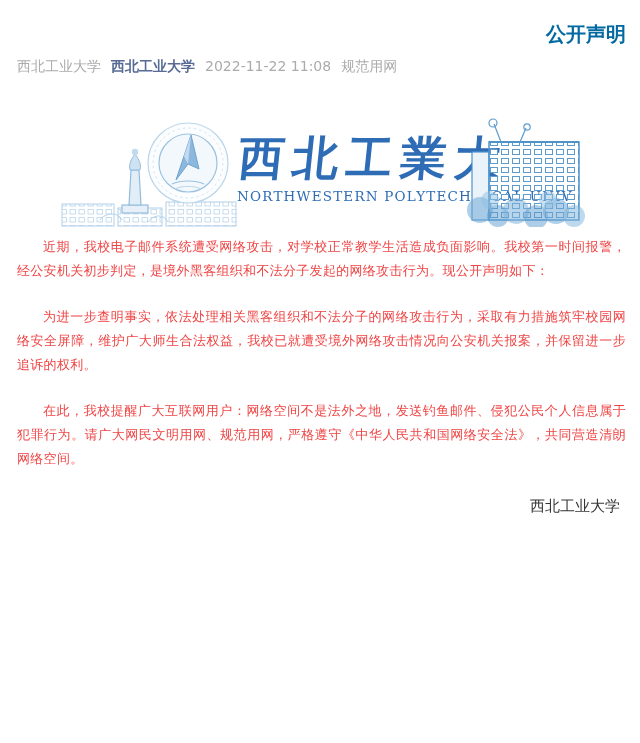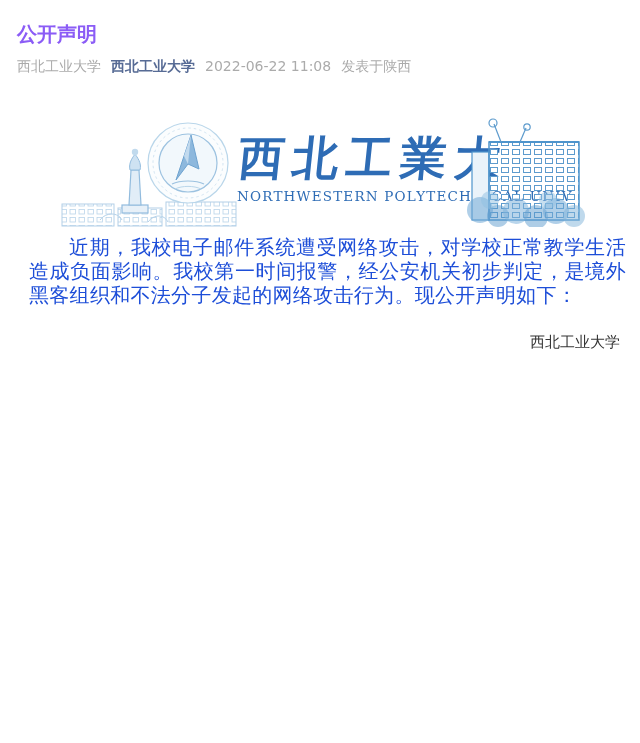--- a/index.html
+++ b/index.html
@@ -12,22 +12,23 @@
   .page {
     width: 640px;
     box-sizing: border-box;
     padding: 20px 14px 14px 17px;
     background: #ffffff;
   }
   .title {
     font-size: 20px;
     line-height: 28px;
     font-weight: 600;
-    color: #8b5cf6;
+    color: #0369a1;
     margin: 0 0 9px 0;
+    text-align: right;
   }
   .meta {
     display: flex;
     align-items: baseline;
     gap: 10px;
     font-size: 14px;
     line-height: 19px;
     color: #ababab;
     margin: 0 0 36px 0;
     white-space: nowrap;
@@ -37,49 +38,49 @@
     font-weight: 700;
     cursor: pointer;
   }
   .banner {
     display: block;
     width: 525px;
     height: 115px;
     margin: 0 0 8px 43px;
   }
   .content p.body {
-    font-size: 20px;
+    font-size: 13px;
     line-height: 24px;
     letter-spacing: 0.3px;
     text-align: justify;
     text-indent: 2em;
-    margin: 0 0 22px 12px;
-    color: #1d4ed8;
+    margin: 0 0 22px 0;
+    color: #ef4444;
   }
   .signature {
     text-align: right;
     font-size: 15px;
     line-height: 23px;
     margin: 24px 6px 0 0;
     color: #353535;
   }
   .signature div { margin: 0; }
 </style>
 </head>
 <body>
 
 <div class="page">
 
   <h1 class="title">公开声明</h1>
 
   <div class="meta">
     <span class="source">西北工业大学</span>
     <span class="account">西北工业大学</span>
-    <span class="time">2022-06-22 11:08</span>
-    <span class="location">发表于陕西</span>
+    <span class="time">2022-11-22 11:08</span>
+    <span class="location">规范用网</span>
   </div>
 
   <svg class="banner" viewBox="0 0 525 115" xmlns="http://www.w3.org/2000/svg" aria-hidden="true">
     <defs>
       <pattern id="winpat" width="11" height="9" patternUnits="userSpaceOnUse">
         <rect x="1.5" y="1.5" width="7" height="5" fill="#ffffff" stroke="#5d9bcd" stroke-width="1"></rect>
       </pattern>
       <pattern id="winpat-light" width="9" height="8" patternUnits="userSpaceOnUse">
         <rect x="1" y="1.5" width="5.5" height="4.5" fill="#ffffff" stroke="#aecde6" stroke-width="0.8"></rect>
       </pattern>
@@ -129,19 +130,21 @@
       <circle cx="476" cy="105" r="12" fill="#5d9bcd" opacity="0.5"></circle>
       <circle cx="496" cy="99" r="13" fill="#6fa8d6" opacity="0.55"></circle>
       <circle cx="514" cy="104" r="11" fill="#7fb3da" opacity="0.5"></circle>
       <circle cx="430" cy="88" r="9" fill="#8fc0e2" opacity="0.5"></circle>
       <circle cx="488" cy="88" r="9" fill="#8fc0e2" opacity="0.5"></circle>
     </g>
   </svg>
 
   <div class="content">
     <p class="body">近期，我校电子邮件系统遭受网络攻击，对学校正常教学生活造成负面影响。我校第一时间报警，经公安机关初步判定，是境外黑客组织和不法分子发起的网络攻击行为。现公开声明如下：</p>
+    <p class="body">为进一步查明事实，依法处理相关黑客组织和不法分子的网络攻击行为，采取有力措施筑牢校园网络安全屏障，维护广大师生合法权益，我校已就遭受境外网络攻击情况向公安机关报案，并保留进一步追诉的权利。</p>
+    <p class="body">在此，我校提醒广大互联网用户：网络空间不是法外之地，发送钓鱼邮件、侵犯公民个人信息属于犯罪行为。请广大网民文明用网、规范用网，严格遵守《中华人民共和国网络安全法》，共同营造清朗网络空间。</p>
 
     <div class="signature">
       <div>西北工业大学</div>
     </div>
   </div>
 
 </div>
 
 </body></html>

